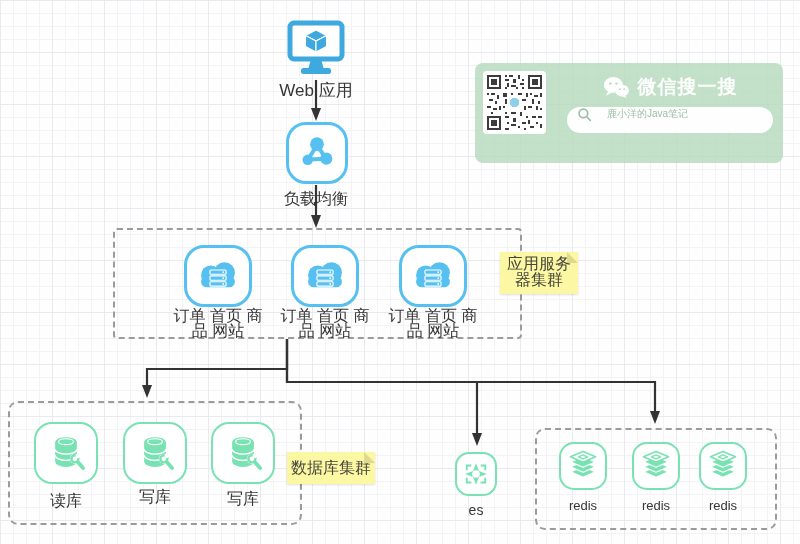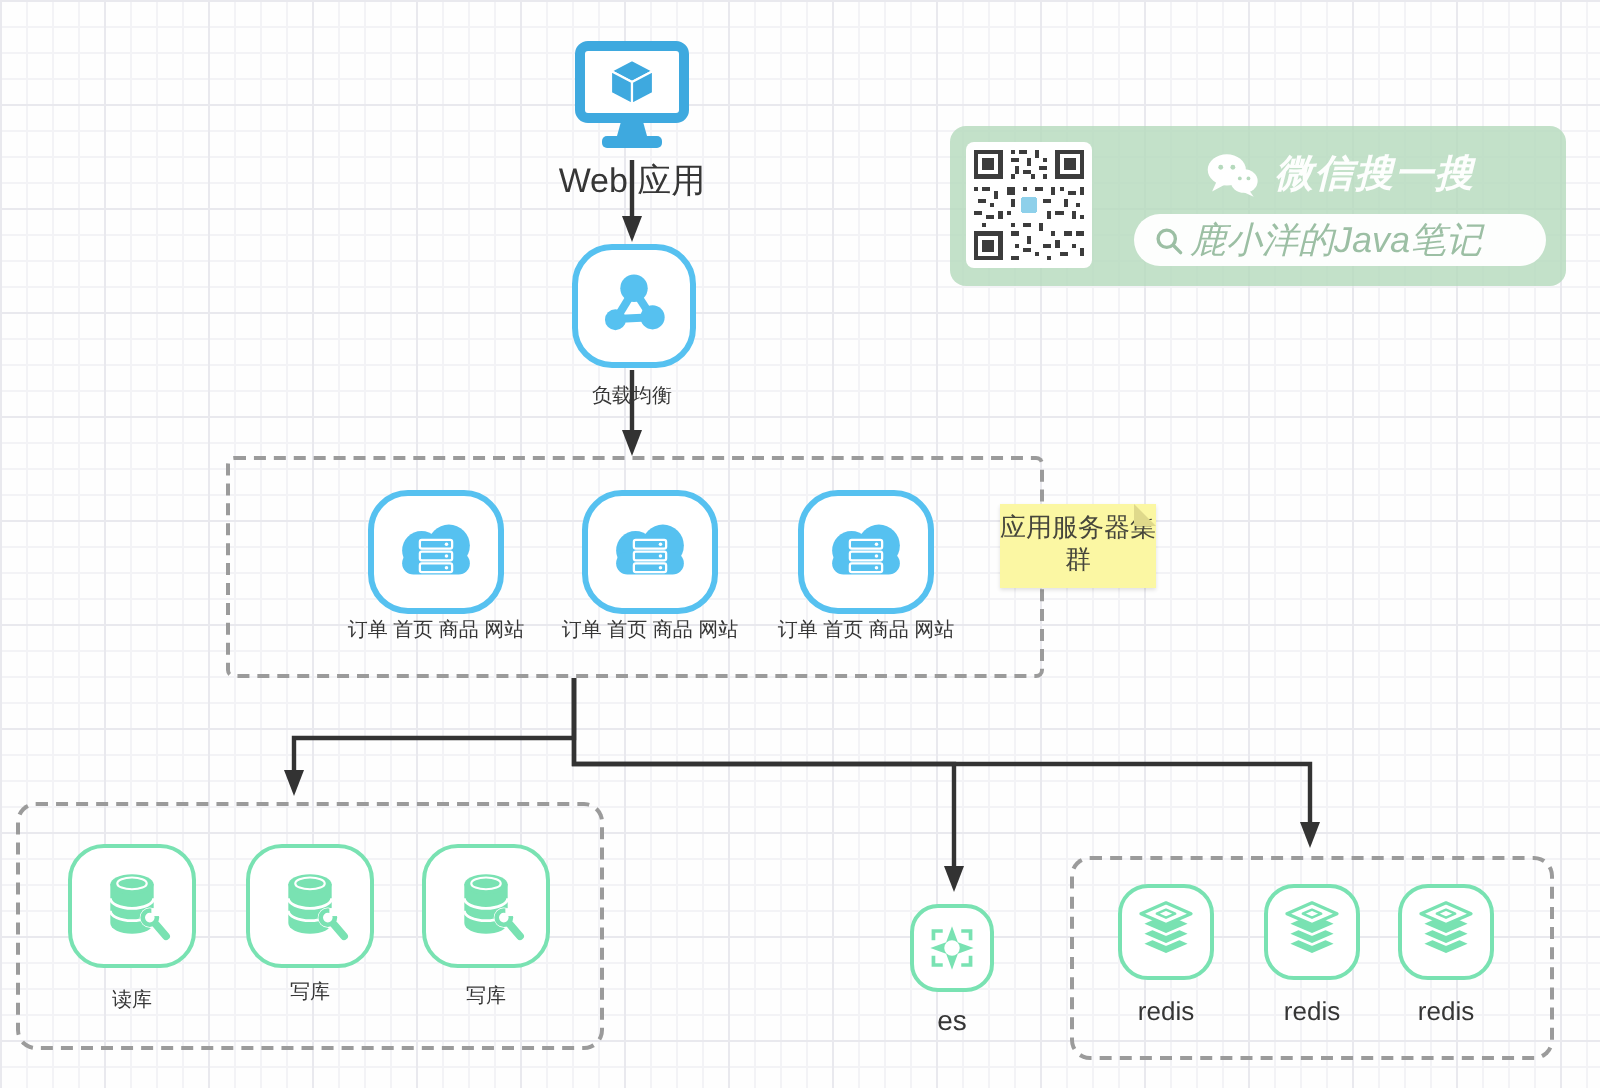--- a/index.html
+++ b/index.html
@@ -22,57 +22,57 @@
   .sq {
     position:absolute; background:#fff; display:flex;
     align-items:center; justify-content:center;
   }
   .sq.blue  { border:3px solid #56C1F0; border-radius:20px; }
   .sq.green { border:2.5px solid #79E2B2; border-radius:18px; }
 
   .node-icon-wrap { position:absolute; }
 
   .lbl {
-    position:absolute; font-size:10px; color:#363636;
+    position:absolute; font-size:16px; color:#363636;
     text-align:center; line-height:15px; white-space:normal;
   }
 
   .dash-box { position:absolute; border:2px dashed #9b9b9b; background:transparent; }
   .dash-box.rounded { border-radius:10px; }
   .dash-box.slight  { border-radius:4px; }
 
   .note {
     position:absolute; background:#FBF7A3; color:#46463c;
-    font-size:13px; line-height:16px; text-align:center;
+    font-size:16px; line-height:16px; text-align:center;
     box-shadow:0 1px 2px rgba(0,0,0,0.12); padding-top:4px;
   }
   .note::after {
     content:""; position:absolute; top:0; right:0; width:0; height:0;
     border-style:solid; border-width:0 11px 11px 0;
     border-color:#fdfdfd transparent #dfd98b transparent;
   }
 
   .watermark {
-    position:absolute; left:475px; top:63px; width:308px; height:80px;
-    background:rgba(182,218,189,0.82); border-radius:8px;font-style:italic;
+    position:absolute; left:475px; top:63px; width:308px; height:100px;
+    background:rgba(182,218,189,0.82); border-radius:8px;
   }
   .wm-qr {
     position:absolute; left:8px; top:8px; width:63px; height:63px;
     background:#fff; border-radius:4px; display:flex; align-items:center; justify-content:center;
   }
   .wm-brand {
     position:absolute; left:92px; top:9px; width:206px; height:30px;
     display:flex; align-items:center; justify-content:center; gap:9px;
     color:rgba(255,255,255,0.96); font-size:19px; font-weight:bold; letter-spacing:1px;
   }
   .wm-search {
     position:absolute; left:92px; top:44px; width:206px; height:26px;
     background:rgba(255,255,255,0.96); border-radius:14px;
-    display:flex; align-items:center; padding:0 10px; gap:3px;
-    color:#9cbfa4; font-size:18px;
+    display:flex; padding:0 10px; gap:15px;
+    color:#9cbfa4; font-size:10px;
   }
 </style>
 </head>
 <body>
 
 <div class="canvas">
 
   <svg class="connectors" viewBox="0 0 800 544">
     <g stroke="#333333" stroke-width="2.2" fill="none">
       <path d="M316 80 V109"></path>
@@ -232,20 +232,21 @@
       <circle cx="43.5" cy="38.5" r="4.6" fill="#fff" stroke="#79E2B2" stroke-width="3"></circle>
       <rect x="44.5" y="32.5" width="5" height="5" fill="#fff"></rect>
       <line x1="47.5" y1="43" x2="54" y2="50.5" stroke="#79E2B2" stroke-width="5" stroke-linecap="round"></line>
     </svg>
   </div>
 
   <div class="lbl" style="left:34px; top:493px; width:64px;">读库</div>
   <div class="lbl" style="left:123px; top:489px; width:64px;">写库</div>
   <div class="lbl" style="left:211px; top:491px; width:64px;">写库</div>
 
+  <div class="note" style="left:287px; top:452px; width:88px; height:32px; padding-top:8px;">数据库集群</div>
 
   <div class="sq green" style="left:455px; top:452px; width:42px; height:44px; border-radius:14px;">
     <svg width="34" height="36" viewBox="0 0 44 46">
       <g fill="none" stroke="#79E2B2" stroke-width="2.4">
         <path d="M16 12 H10 V18"></path>
         <path d="M28 12 H34 V18"></path>
         <path d="M10 28 V34 H16"></path>
         <path d="M34 28 V34 H28"></path>
       </g>
       <polygon points="22,9 25.8,19.2 36,23 25.8,26.8 22,37 18.2,26.8 8,23 18.2,19.2" fill="#79E2B2"></polygon>

